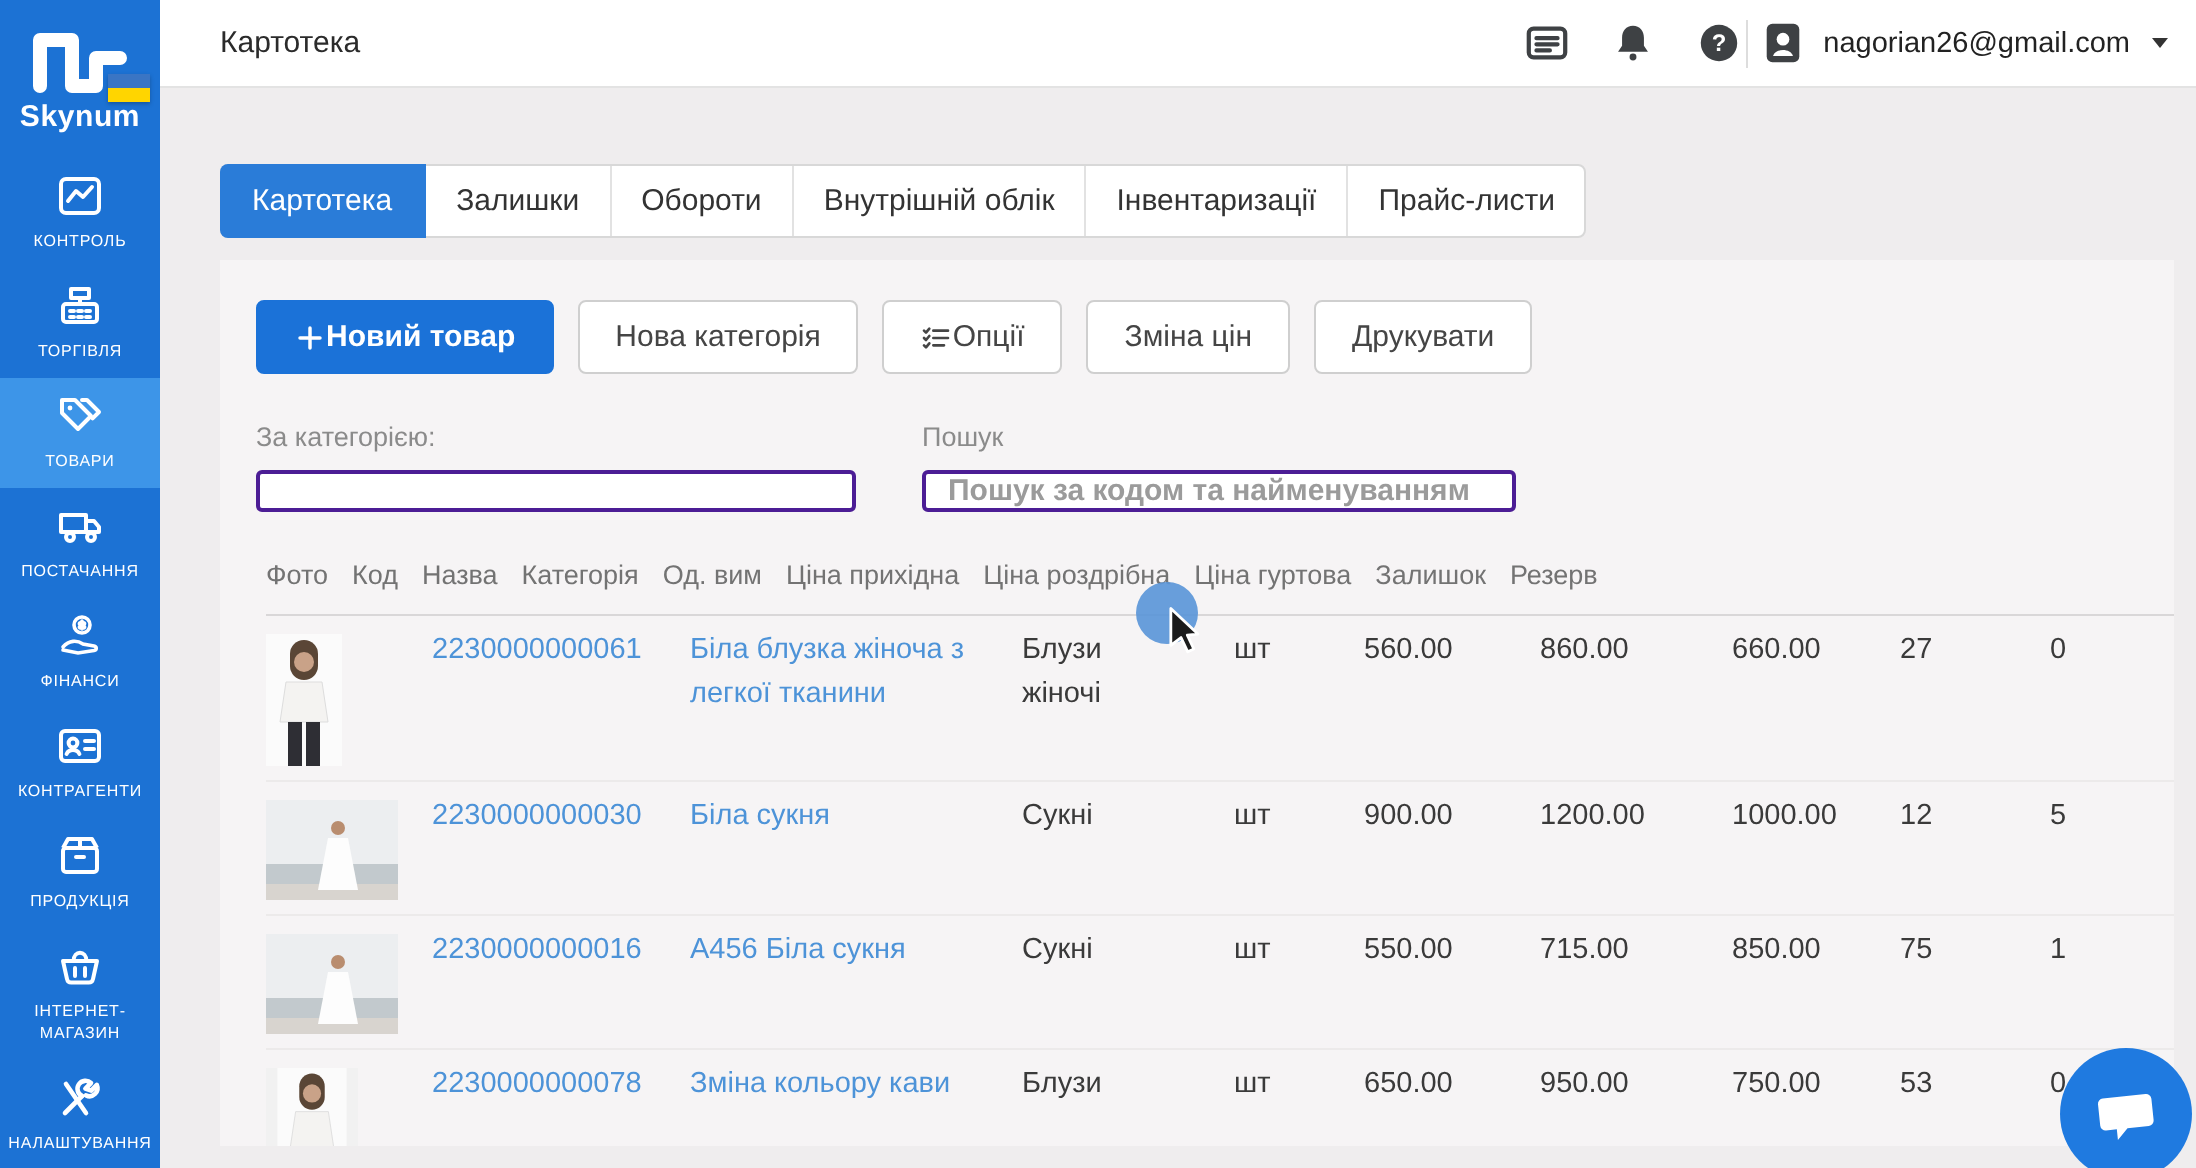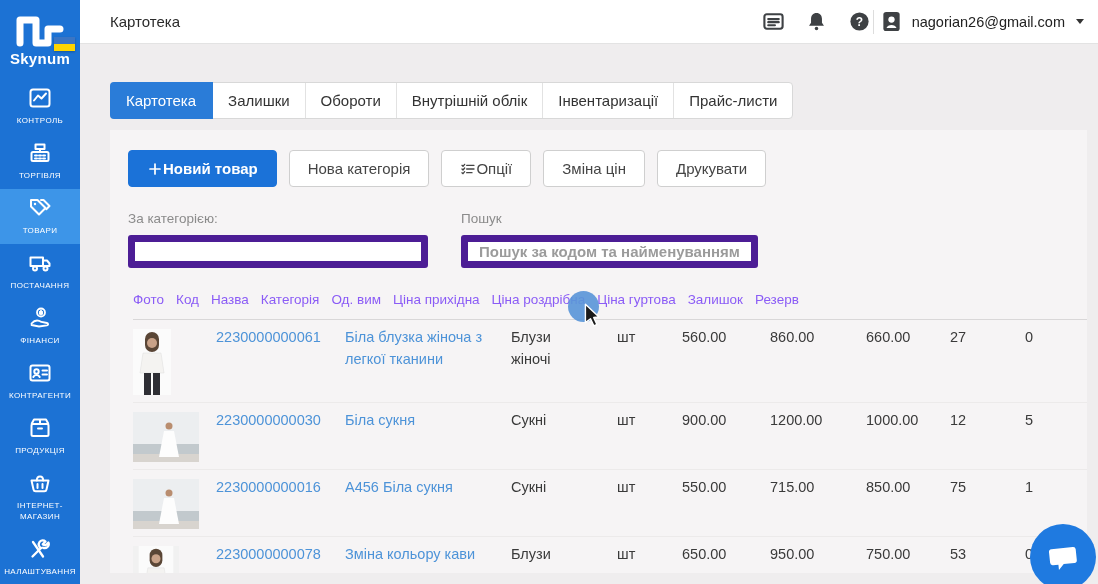--- a/index.html
+++ b/index.html
@@ -40,26 +40,26 @@
   .tab.active { background:#2a7cd8; color:#fff; margin:-1px 0 -1px -1px; padding:10px 16px; border-radius:4px 0 0 4px; border-right-color:#2a7cd8; }
   .panel { margin-top:11px; background:#f6f4f5; padding:20px 0 0 18px; height:443px; overflow:hidden; }
   
   .toolbar { display:flex; gap:12px; }
   .btn { height:37px; padding:0 18px; display:inline-flex; align-items:center; gap:0; background:#fff; border:1px solid #cfcfcf; border-radius:4px; font-size:15px; color:#454545; cursor:pointer; white-space:nowrap; }
   .btn .bico { width:16px; height:16px; }
   .btn.primary { background:#1b72d8; border-color:#1b72d8; color:#fff; font-weight:600; }
   
   .filters { display:flex; gap:33px; margin-top:24px; }
   .field label { display:block; font-size:13.5px; color:#8b8b8b; margin-bottom:9px; }
-  .tinput { width:300px; height:33px; background:#fff; border:7px solid #4c1d95; border-radius:3px; padding:0 11px; font-size:15px; color:#333; font-family:"Liberation Sans",sans-serif; outline:none; }
+  .tinput { width:300px; height:21px; background:#fff; border:2px solid #4c1d95; border-radius:3px; padding:0 11px; font-size:15px; color:#333; font-family:"Liberation Sans",sans-serif; outline:none; }
   .tinput.search { width:297px; }
   .tinput.search::placeholder { color:#9b9b9b; font-weight:bold; opacity:1; }
   
   .table { margin-top:16px; padding-left:5px; }
-  .thead { display:flex; align-items:center; color:#8b5cf6; font-size:13.5px; padding:8px 0 12px; border-bottom:1px solid #d9d7d8; }
+  .thead { display:flex; align-items:center; color:#737373; font-size:13.5px; padding:8px 0 12px; border-bottom:1px solid #d9d7d8; }
   .cell { padding-right:12px; }
   .c0{width:83px} .c1{width:129px} .c2{width:166px} .c3{width:106px; padding-right:36px}
   .c4{width:65px} .c5{width:88px} .c6{width:96px} .c7{width:84px} .c8{width:75px} .c9{width:62px}
   .trow { display:flex; align-items:flex-start; border-bottom:1px solid #eceaea; padding:7px 0; font-size:14.5px; color:#3a3a3a; line-height:1.5; }
   .link { color:#4d93d8; text-decoration:none; cursor:pointer; }
   .photo { background:#f1f1f1; overflow:hidden; cursor:pointer; margin-top:2px; }
   .photo svg { width:100%; height:100%; display:block; }
   .photo-tall { width:38px; height:66px; }
   .photo-wide { width:66px; height:50px; }
   .photo-sliver { width:46px; height:60px; }

